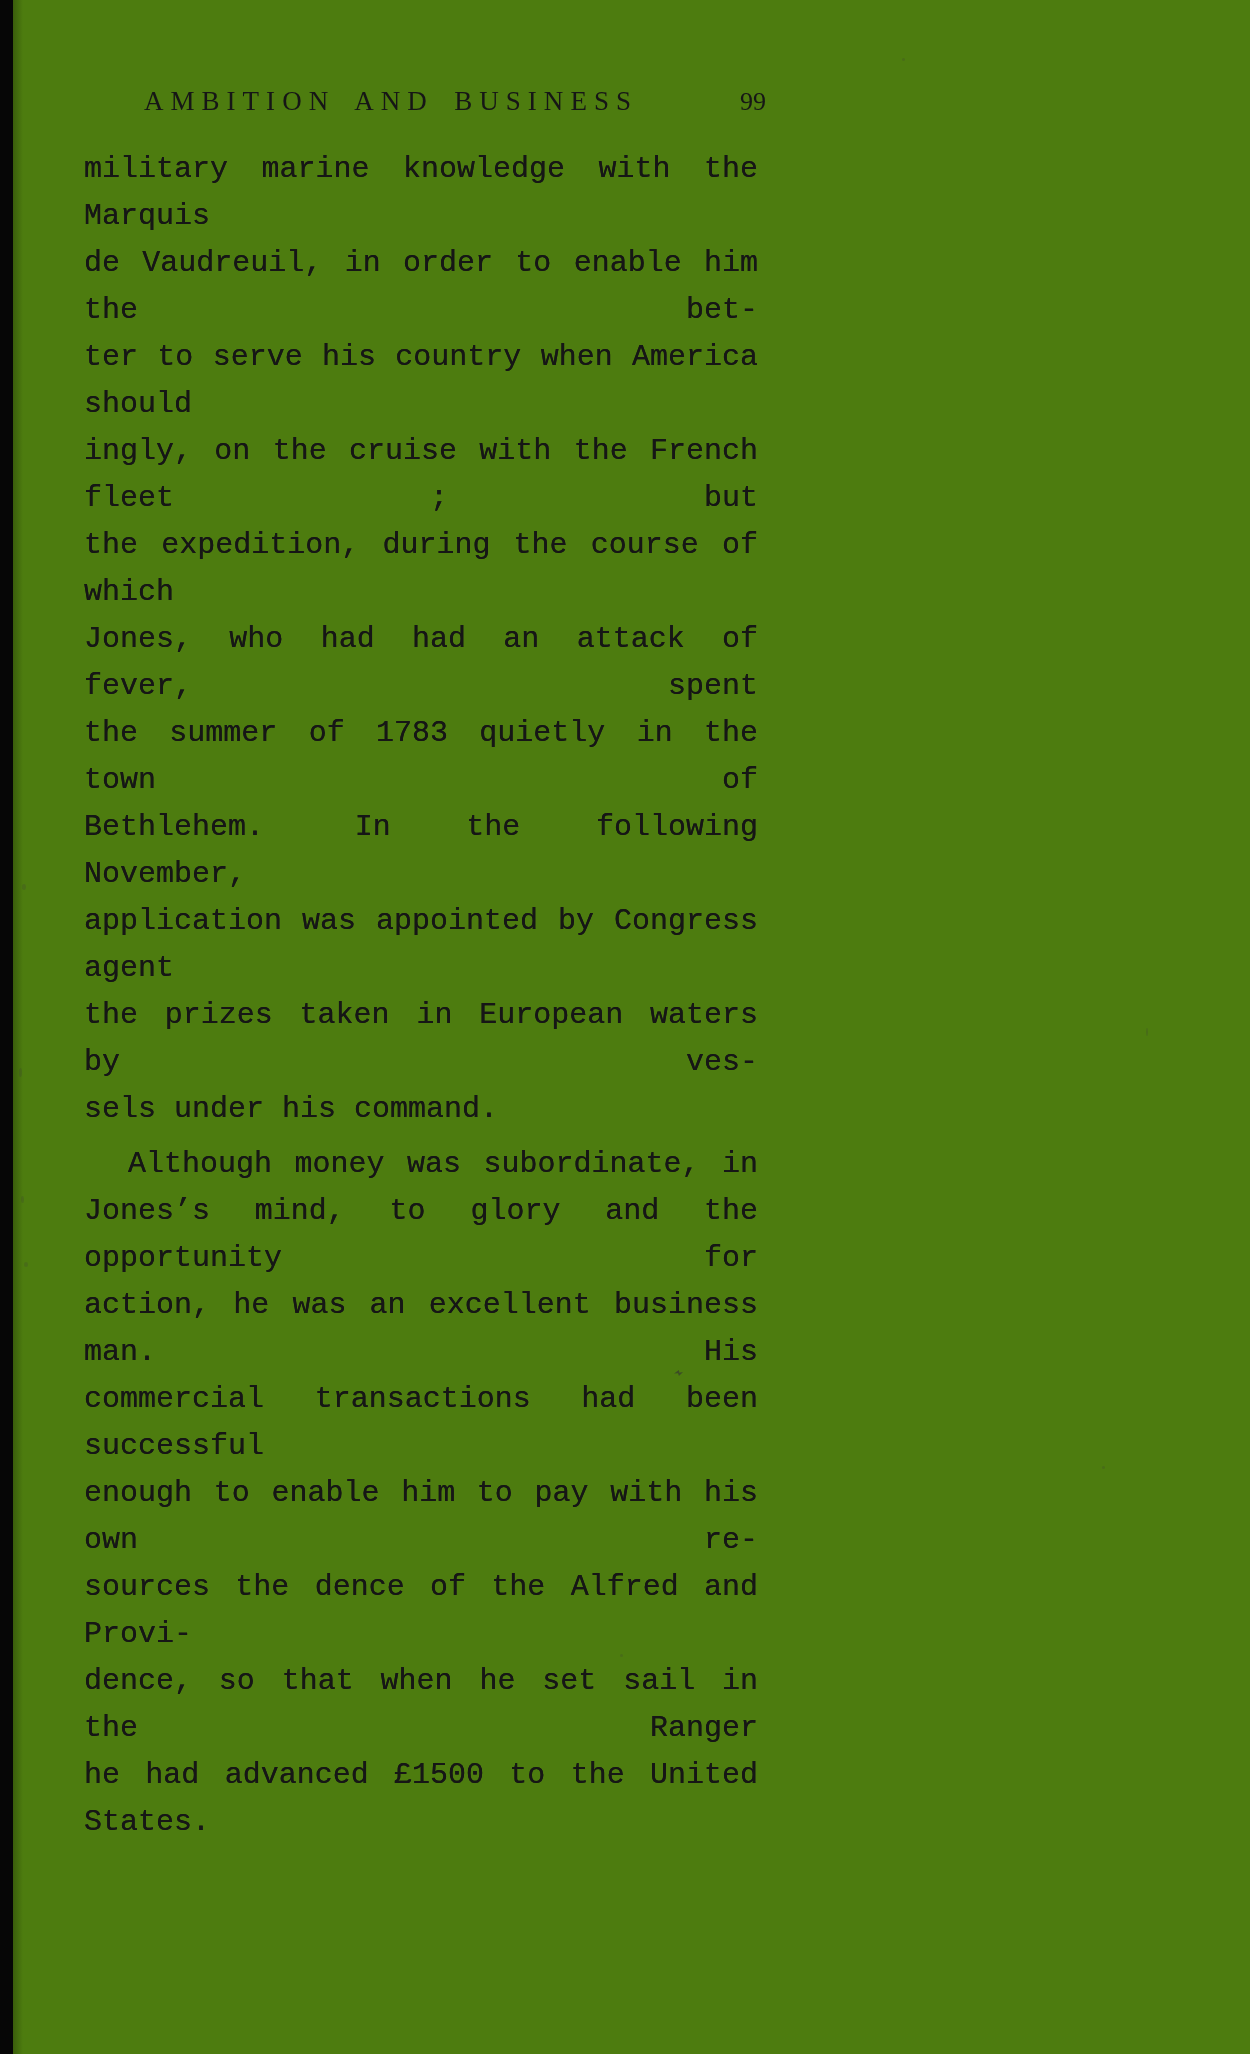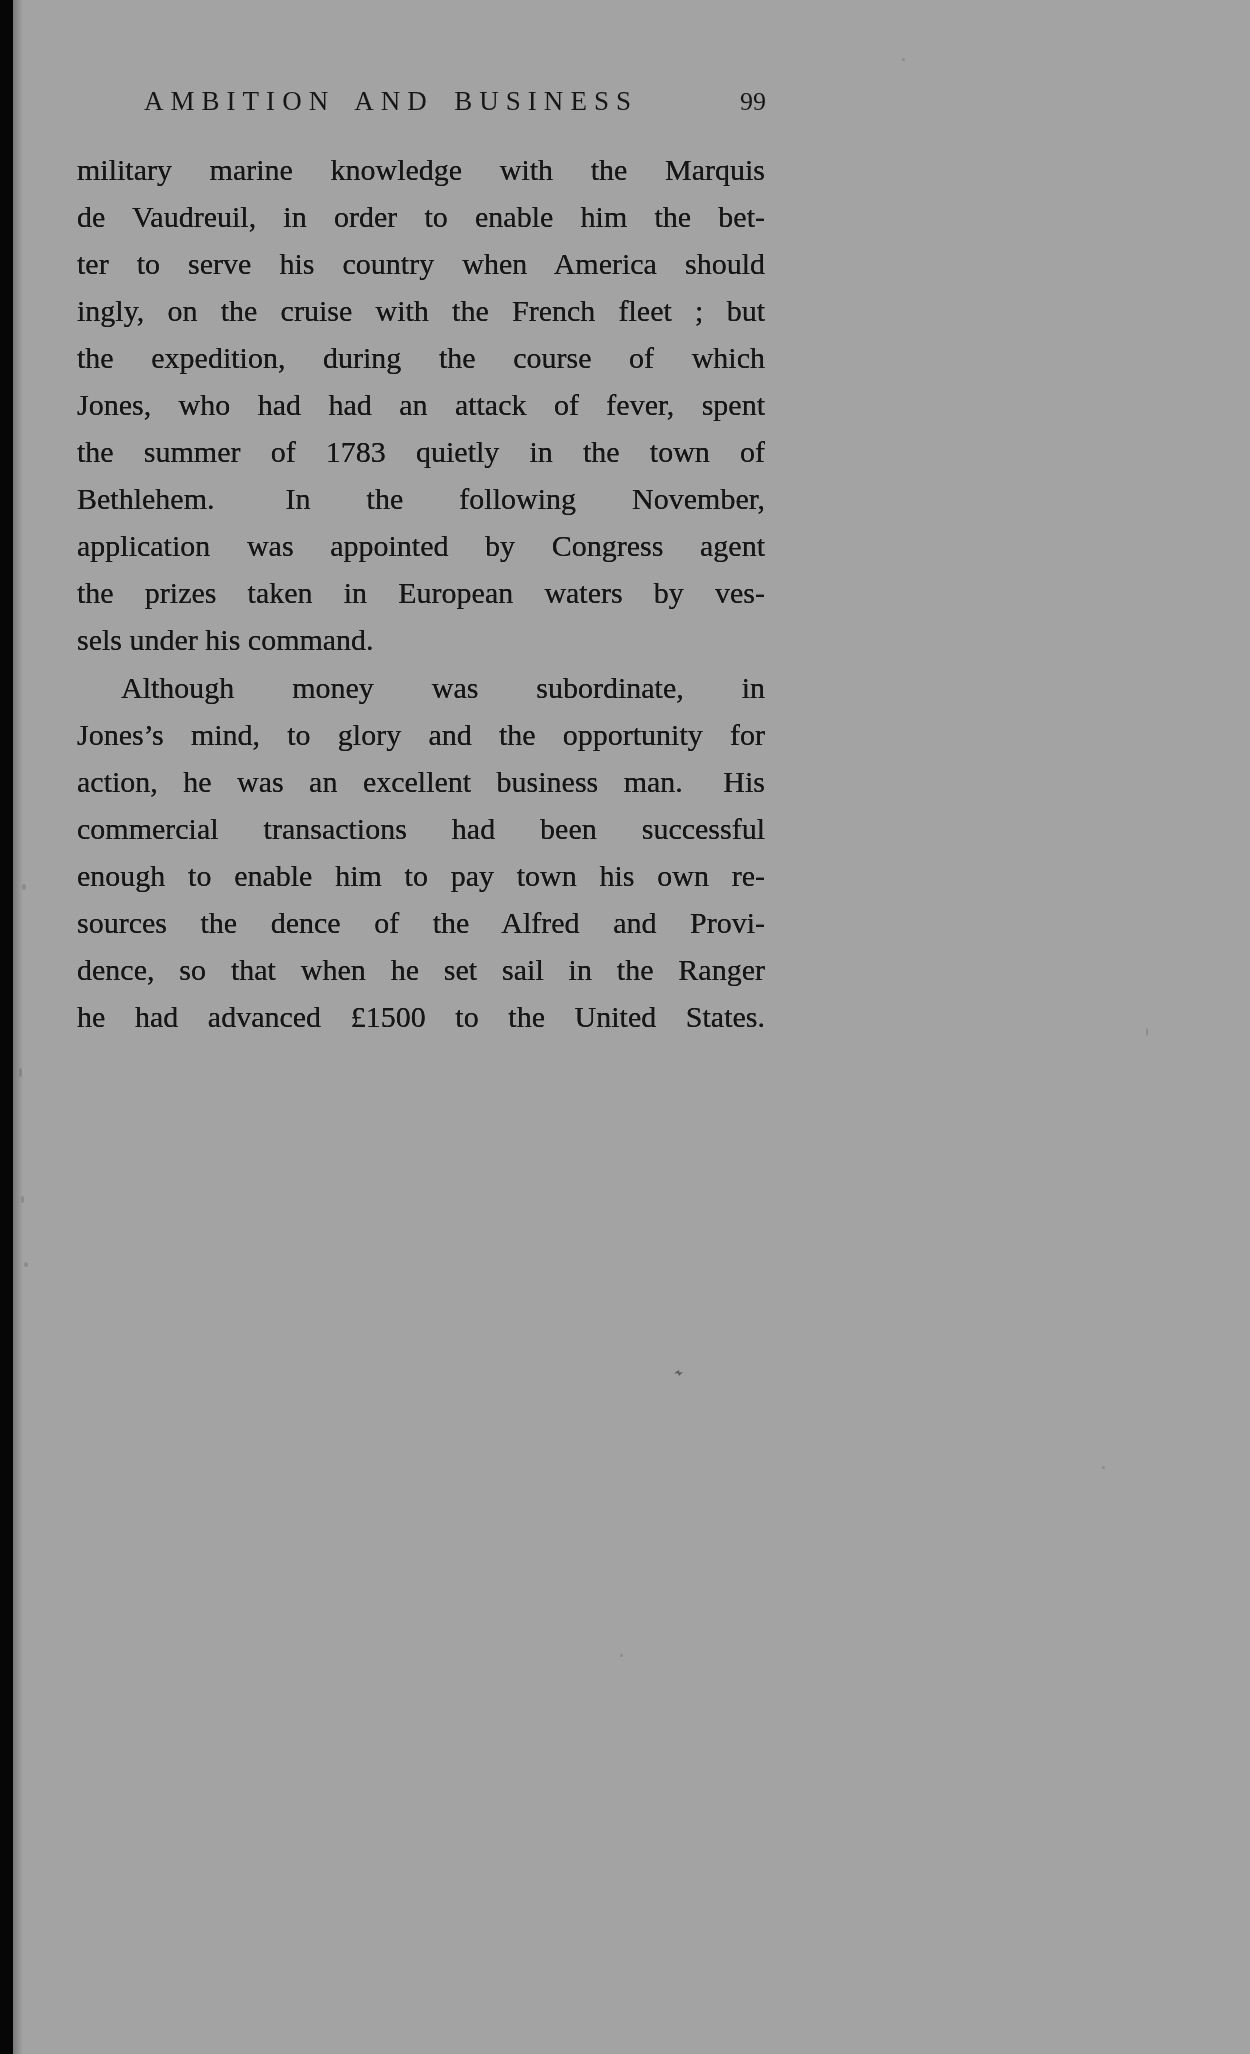--- a/index.html
+++ b/index.html
@@ -4,21 +4,21 @@
 <style>
   html, body {
     margin: 0;
     padding: 0;
     background: #e8e8e6;
   }
   .page {
     position: relative;
     width: 1250px;
     height: 2054px;
-    background: #a3a3a3;
+    background: #4d7c0f;
     overflow: hidden;
     font-family: "Liberation Serif", "DejaVu Serif", serif;
     color: #161616;
   }
   
   .binding-strip {
     position: absolute;
     left: 0;
     top: 0;
     width: 13px;
@@ -58,21 +58,21 @@
     top: 1px;
     font-size: 26px;
     letter-spacing: 0;
   }
   .body-text {
     margin-top: 24px;
     font-size: 30px;
     line-height: 47px;
     text-shadow: 0 0 0.4px #161616; 
   }
-  .paragraph { margin: 1px; }
+  .paragraph { margin: 8px; font-family: Liberation Mono, monospace; }
   .line {
     text-align: justify;
     -moz-text-align-last: justify;
     text-align-last: justify;
   }
   .line.last-line {
     -moz-text-align-last: left;
     text-align-last: left;
   }
   .line.indent {
@@ -122,21 +122,21 @@
           <div class="line">Bethlehem.  In the following November,</div>
           <div class="line">application was appointed by Congress agent</div>
           <div class="line">the prizes taken in European waters by ves-</div>
           <div class="line last-line">sels under his command.</div>
         </div>
         <div class="paragraph">
           <div class="line indent">Although money was subordinate, in</div>
           <div class="line">Jones’s mind, to glory and the opportunity for</div>
           <div class="line">action, he was an excellent business man.  His</div>
           <div class="line">commercial transactions had been successful</div>
-          <div class="line">enough to enable him to pay town his own re-</div>
+          <div class="line">enough to enable him to pay with his own re-</div>
           <div class="line">sources the dence of the Alfred and Provi-</div>
           <div class="line">dence, so that when he set sail in the Ranger</div>
           <div class="line">he had advanced £1500 to the United States.</div>
         </div>
       </div>
 
   </div>
 
   <div class="speck faint" style="left:22px; top:884px; width:4px; height:6px;"></div>
   <div class="speck faint" style="left:19px; top:1068px; width:3px; height:9px;"></div>

